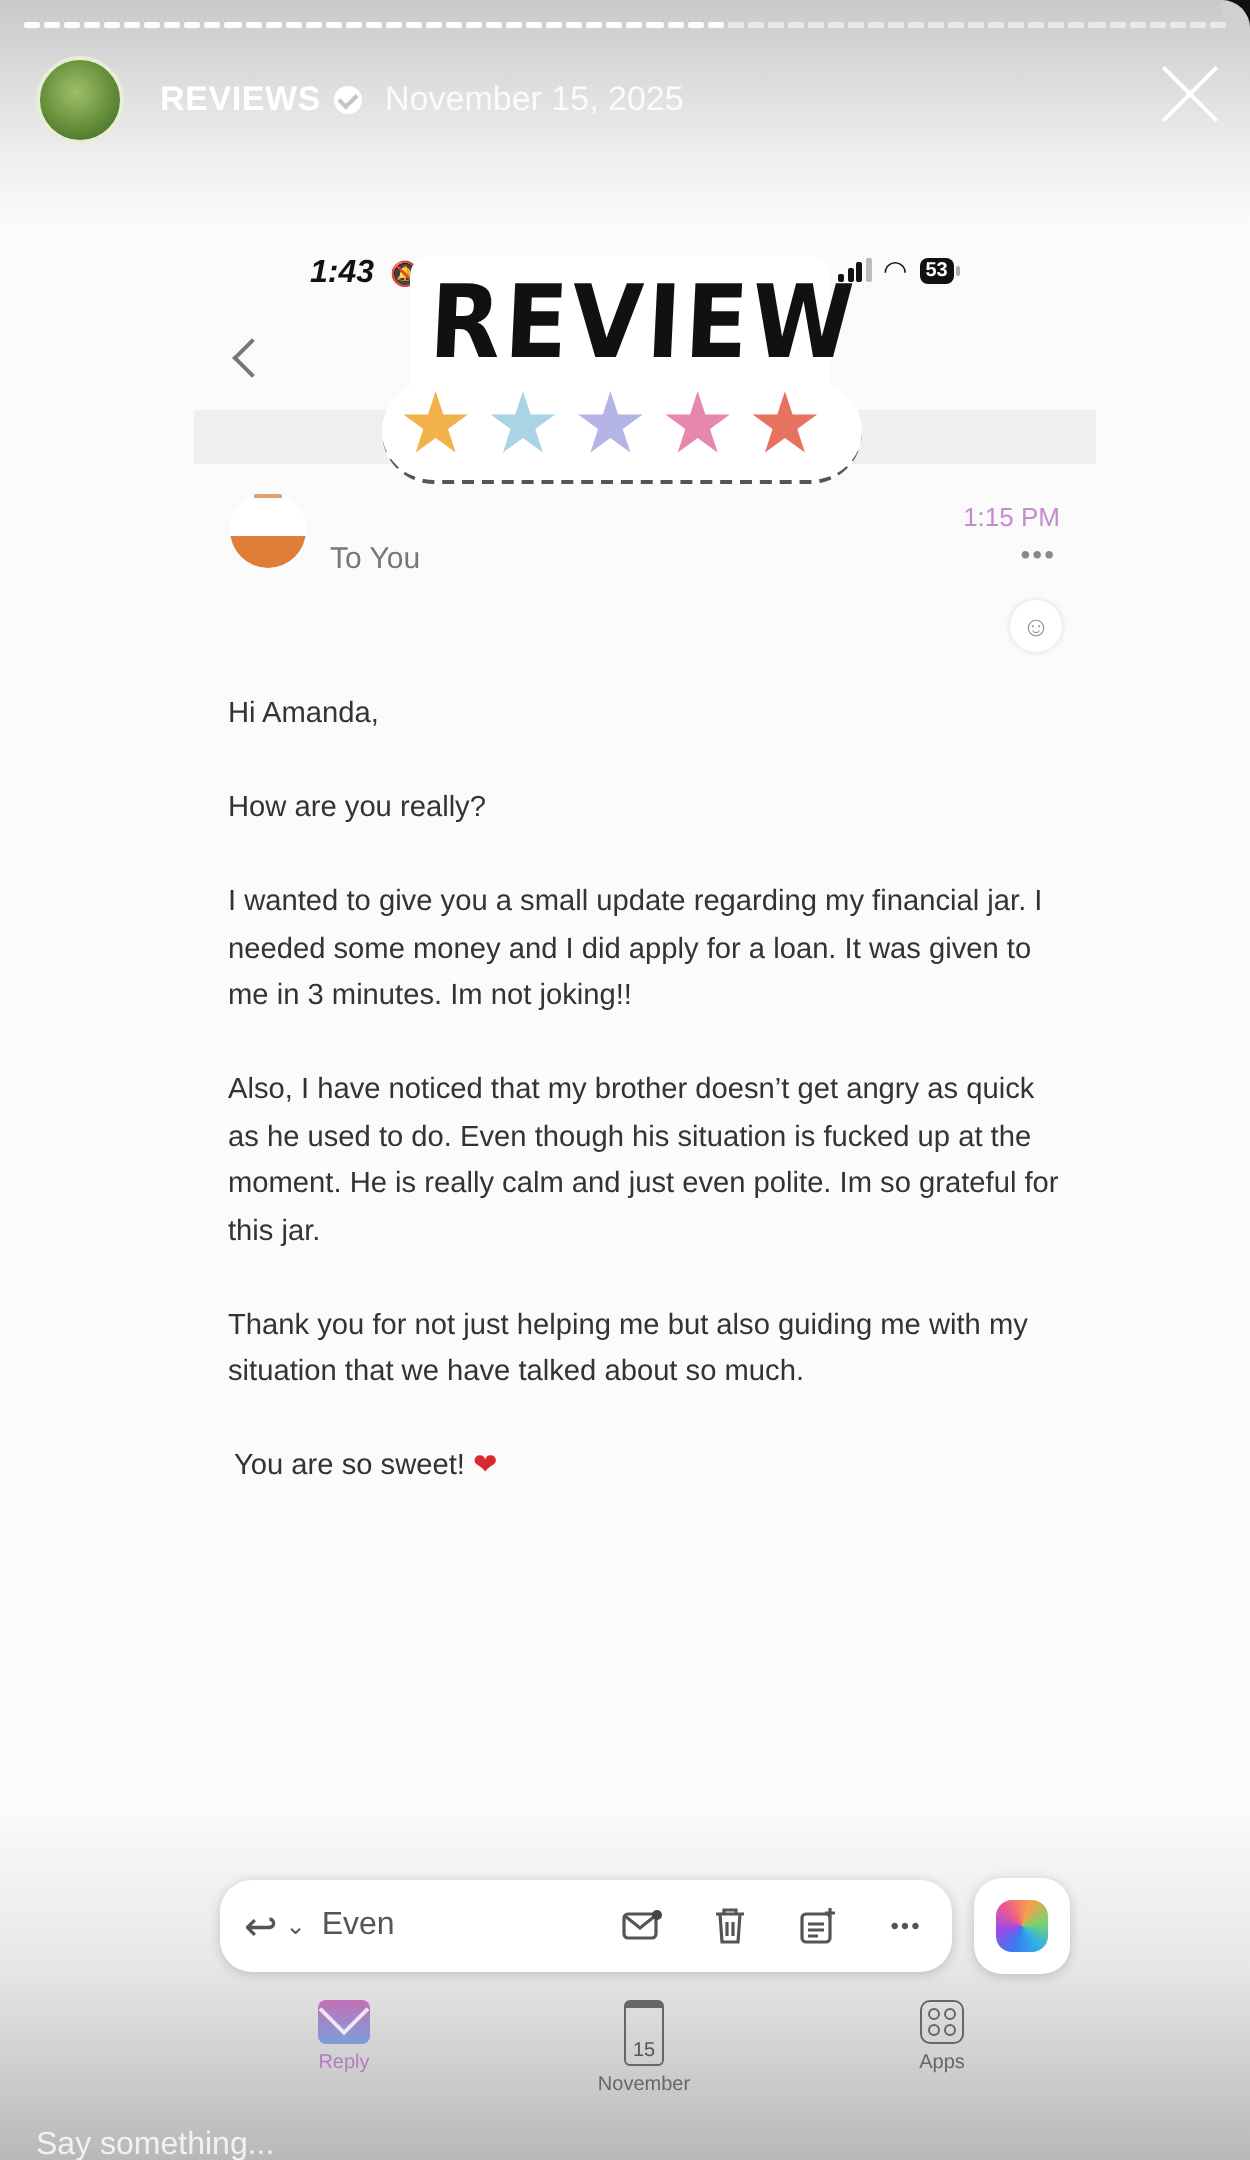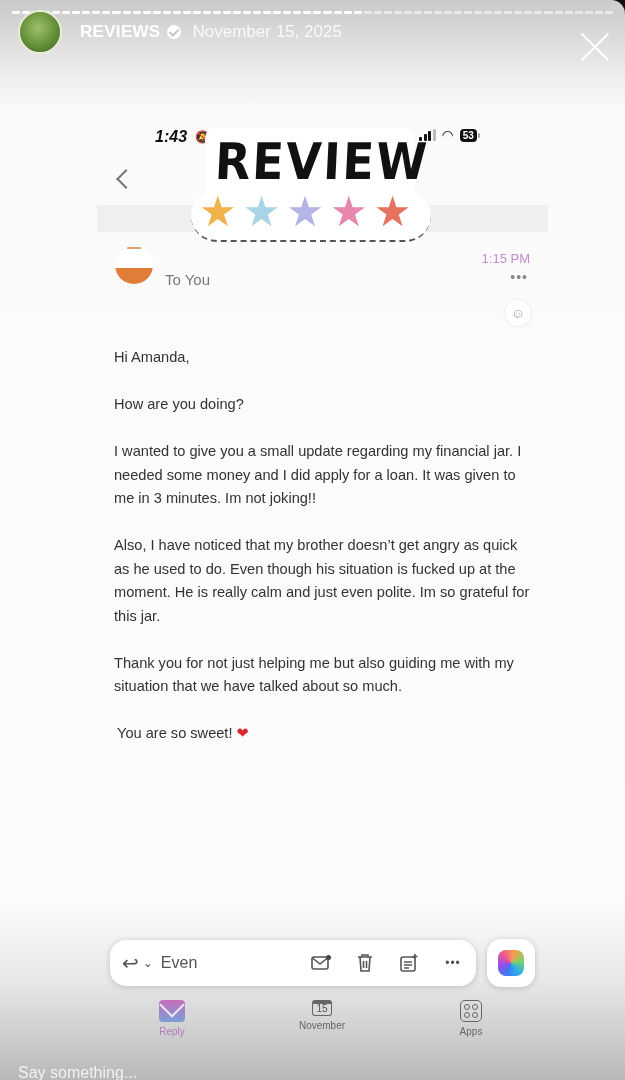--- a/index.html
+++ b/index.html
@@ -9,21 +9,21 @@
     font-family:"Liberation Sans", sans-serif;
   }
   .screen { position:absolute; inset:0; background:linear-gradient(#fafafa,#fcfcfc); }
   .corner-tr { position:absolute; right:0; top:0; width:14px; height:14px; background:#111; }
   .corner-tr::after { content:""; position:absolute; inset:0; background:#d0d0d0; border-top-right-radius:14px; }
   .top-gradient { position:absolute; left:0; right:0; top:0; height:110px;
     background:linear-gradient(#c9c9c9, rgba(230,230,230,0.6) 70%, rgba(248,248,248,0)); }
   .progress { position:absolute; left:12px; right:12px; top:11px; height:3px; display:flex; gap:2px; }
   .progress span { flex:1; background:rgba(255,255,255,0.95); border-radius:1px; }
   .progress span.dim { background:rgba(255,255,255,0.55); }
-  .story-header { position:absolute; left:18px; top:10px; height:44px; display:flex; align-items:center;text-align:center; }
+  .story-header { position:absolute; left:18px; top:28px; height:44px; display:flex; align-items:center;text-align:center; }
   .story-avatar { width:44px; height:44px; border-radius:50%;
     background:radial-gradient(circle at 45% 40%, #9fbf6a, #5f8a35 60%, #3d5e22);
     border:2px solid #e8eed6; box-sizing:border-box; }
   .story-name { color:#fff; font-weight:bold; font-size:17px; margin-left:18px; letter-spacing:0.3px; }
   .verified { width:14px; height:14px; border-radius:50%; background:#fff; margin-left:6px; position:relative; }
   .verified::after { content:""; position:absolute; left:4px; top:2px; width:4px; height:7px;
     border:solid #c4c4c4; border-width:0 2px 2px 0; transform:rotate(45deg); }
   .story-date { color:rgba(255,255,255,0.85); font-size:17px; margin-left:12px; }
   .close-btn { position:absolute; right:14px; top:31px; width:32px; height:32px; }
   .close-btn::before, .close-btn::after { content:""; position:absolute; left:15px; top:-3px; width:2px; height:38px; background:#fff; }
@@ -81,21 +81,21 @@
 
   .tabbar { position:absolute; left:97px; top:1000px; width:451px; height:50px; }
   .tab { position:absolute; top:0; display:flex; flex-direction:column; align-items:center; width:80px; }
   .tab-label { font-size:10px; margin-top:4px; color:#666; }
   .tab-mail { left:35px; }
   .tab-mail .tab-label { color:#b47bc0; }
   .mail-icon { width:26px; height:22px; border-radius:4px; background:linear-gradient(#c46fb8,#7b9fd8); position:relative; }
   .mail-icon::after { content:""; position:absolute; left:4px; top:-4px; width:16px; height:16px; border-right:2px solid rgba(255,255,255,0.8);
     border-bottom:2px solid rgba(255,255,255,0.8); transform:rotate(45deg); }
   .tab-cal { left:185px; }
-  .cal-icon { width:20px; height:16px; border:1.5px solid #666; border-radius:3px; font-size:10px; color:#555; display:flex;
+  .cal-icon { width:20px; height:33px; border:1.5px solid #666; border-radius:3px; font-size:10px; color:#555; display:flex;
     align-items:flex-end; justify-content:center; box-sizing:border-box; padding-bottom:1px; border-top-width:4px; }
   .tab-apps { left:334px; }
   .apps-icon { width:22px; height:22px; border:1.5px solid #666; border-radius:5px; box-sizing:border-box;
     display:grid; grid-template-columns:1fr 1fr; gap:2px; padding:3px; }
   .apps-icon i { border:1.3px solid #666; border-radius:50%; display:block; }
 
   .say-something { position:absolute; left:18px; top:1064px; font-size:16px; color:rgba(255,255,255,0.8); }
 </style>
 </head>
 <body>
@@ -133,21 +133,21 @@
     </div>
 
     <div class="sender-avatar"></div>
     <span class="to-you">To You</span>
     <span class="time-label">1:15 PM</span>
     <span class="more-dots">•••</span>
     <span class="react-btn">☺</span>
 
     <div class="body">
       <p>Hi Amanda,</p>
-      <p>How are you doing?</p>
+      <p>How are you really?</p>
       <p>I wanted to give you a small update regarding my financial jar. I needed some money and I did apply for a loan. It was given to me in 3 minutes. Im not joking!!</p>
       <p>Also, I have noticed that my brother doesn’t get angry as quick as he used to do. Even though his situation is fucked up at the moment. He is really calm and just even polite. Im so grateful for this jar.</p>
       <p>Thank you for not just helping me but also guiding me with my situation that we have talked about so much.</p>
       <p class="sign"><span>You are so sweet!</span> <span class="heart">❤</span></p>
     </div>
   </div>
 
   <div class="bottom-gradient"></div>
 
   <div class="action-bar">

